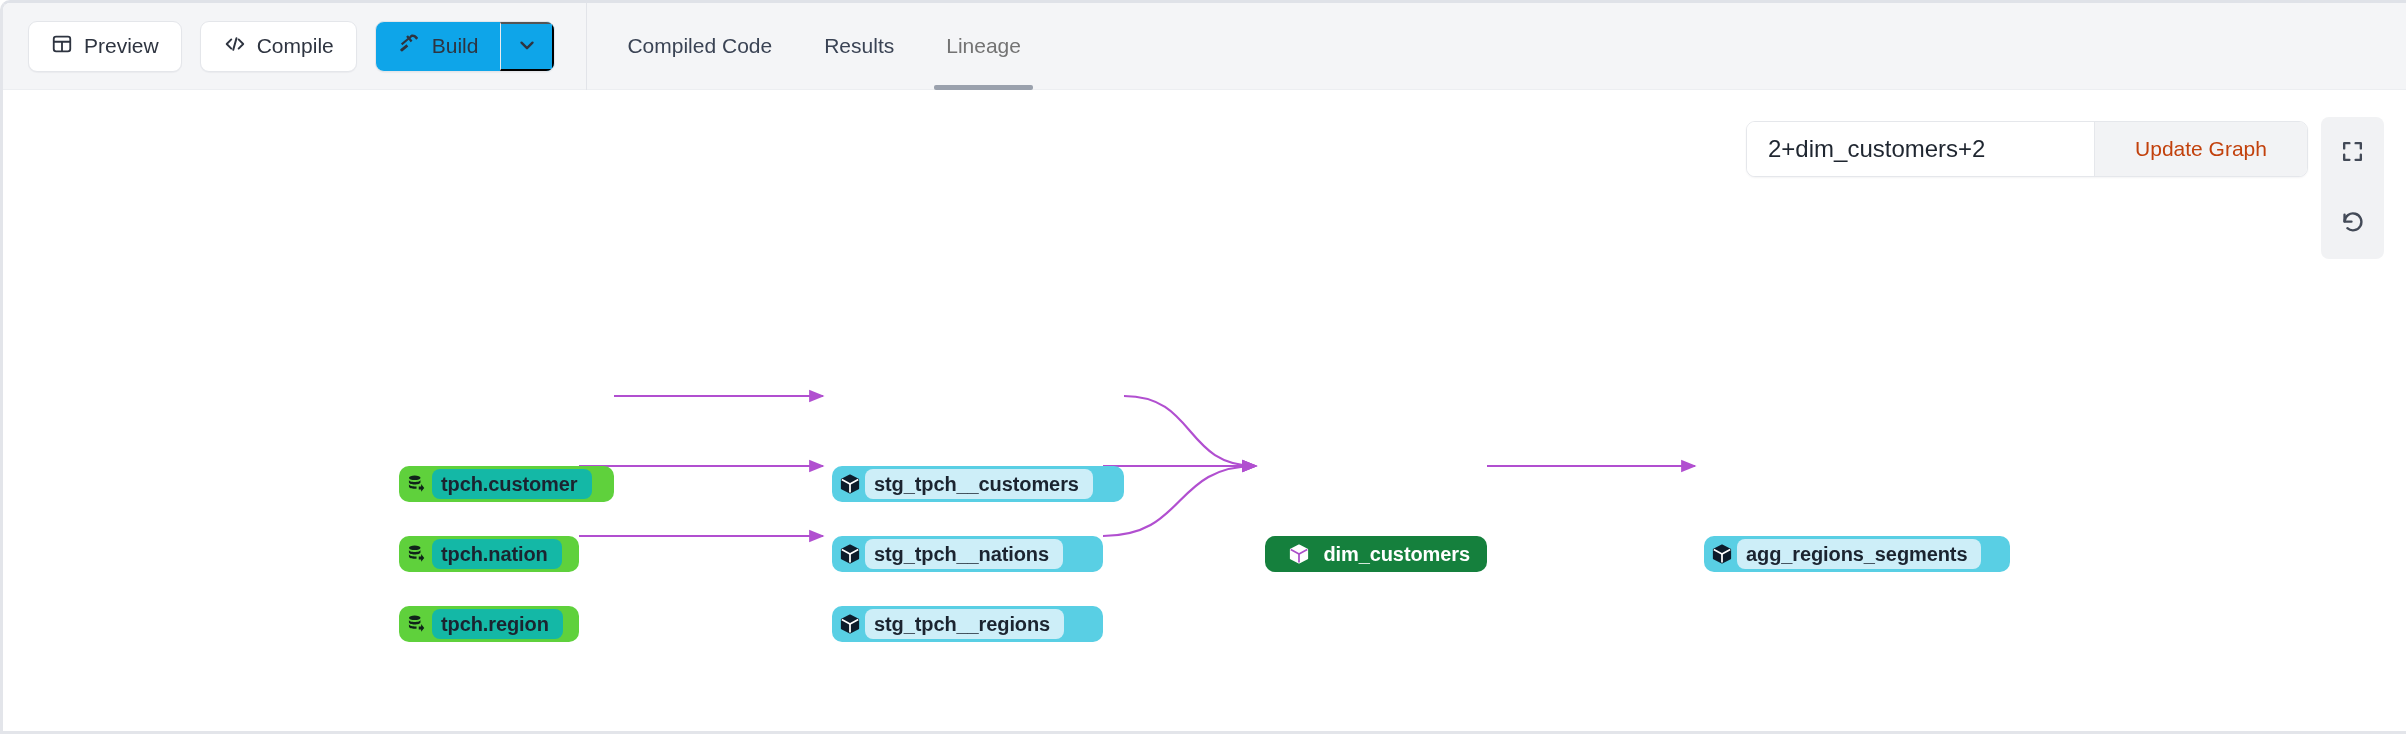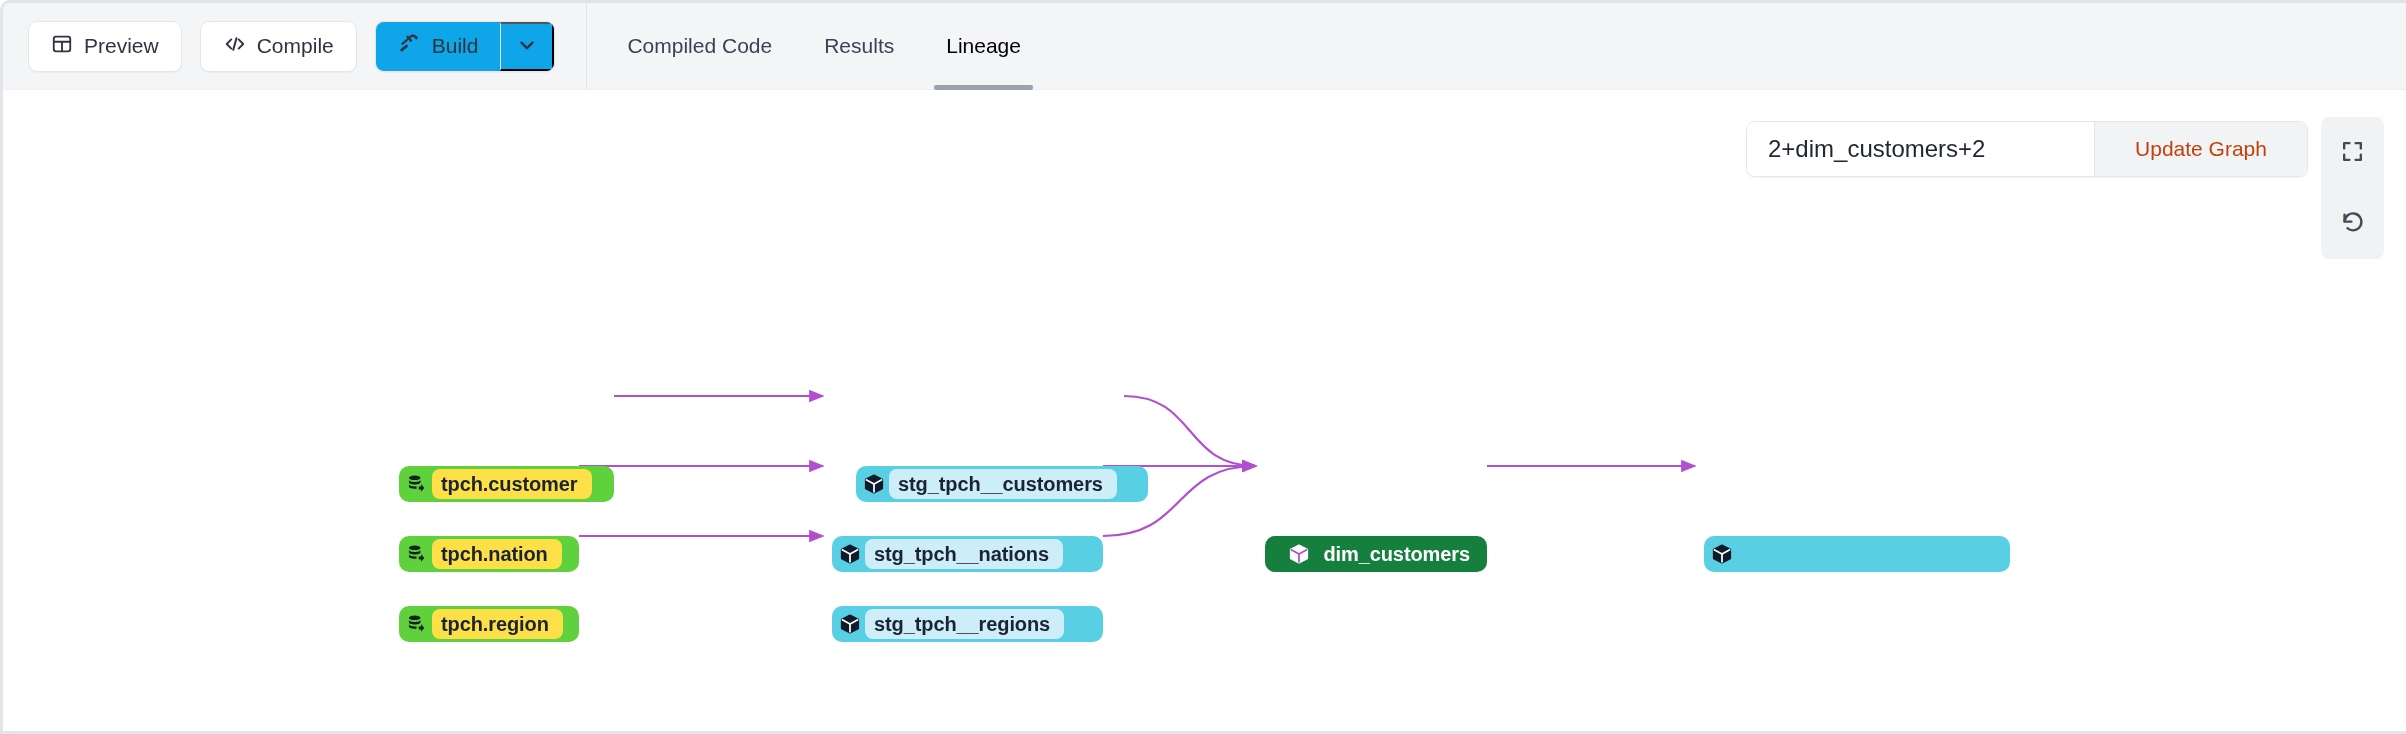--- a/index.html
+++ b/index.html
@@ -115,21 +115,21 @@
     font-family: "Liberation Sans", sans-serif;
   }
   .tab .underline {
     position: absolute;
     left: 14px; right: 14px;
     bottom: 0;
     height: 5px;
     background: transparent;
     border-radius: 2px;
   }
-  .tab.active { color: #000000; }
+  .tab.active { color: #737373; }
   .tab.active .underline { background: #9aa1ad; }
 
   
   #graph-canvas {
     position: absolute;
     left: 0; top: 88px;
     width: 2406px;
     height: 643px;
     background: #ffffff;
     overflow: hidden;
@@ -216,21 +216,21 @@
     display: flex;
     align-items: center;
     height: 30px;
     padding: 0 14px 0 9px;
     border-radius: 8px;
     letter-spacing: -0.1px;
   }
 
   
   .node.source { background: #5fd13c; }
-  .node.source .node-label { background: #fde047; color: #1b2430; }
+  .node.source .node-label { background: #14b8a6; color: #1b2430; }
 
   
   .node.model { background: #59cfe4; }
   .node.model .node-label { background: #cdeef8; color: #1b2430; }
 
   
   .node.selected { background: #15803d; justify-content: flex-end; }
   .node.selected .node-label { background: transparent; color: #ffffff; }
 
   #edges-svg {
@@ -355,21 +355,21 @@
           <span class="node-icon">
             <svg width="22" height="22" viewBox="0 0 24 24" fill="#10231a">
               <ellipse cx="9.5" cy="5.2" rx="6.3" ry="2.5"></ellipse>
               <path d="M3.2 7.3v2.7c0 1.4 2.8 2.5 6.3 2.5s6.3-1.1 6.3-2.5V7.3c0 1.4-2.8 2.5-6.3 2.5S3.2 8.7 3.2 7.3z"></path>
               <path d="M3.2 12.1v2.7c0 1.4 2.8 2.5 6.3 2.5 .7 0 1.4 0 2-.1v-2.6c-.6.1-1.3.1-2 .1-3.5 0-6.3-1.1-6.3-2.6z"></path>
               <path d="M15.1 13.1v2.6h-2.6l4.2 3.4 4.2-3.4h-2.6v-2.6z" transform="rotate(-90 16.9 16.1)"></path>
             </svg>
           </span>
           <span class="node-label">tpch.region</span>
         </div>
-        <div class="node model" style="left: 829px; top: 375px; width: 292px; margin-left: 24px;">
+        <div class="node model" style="left: 829px; top: 375px; width: 292px;">
           <span class="node-icon">
             <svg width="22" height="22" viewBox="0 0 24 24" fill="none" stroke="#0d1b2a" stroke-width="1.9" stroke-linejoin="round">
               <path d="M12 2.6 21 7.2v9.6L12 21.4 3 16.8V7.2z" fill="#0d1b2a"></path>
               <path d="M3 7.2 12 11.9 21 7.2" stroke="#ffffff"></path>
               <path d="M12 11.9v9.5" stroke="#ffffff"></path>
             </svg>
           </span>
           <span class="node-label">stg_tpch__customers</span>
         </div>
         <div class="node model" style="left: 829px; top: 445px; width: 271px;">
@@ -403,20 +403,21 @@
           <span class="node-label">dim_customers</span>
         </div>
         <div class="node model" style="left: 1701px; top: 445px; width: 306px;">
           <span class="node-icon">
             <svg width="22" height="22" viewBox="0 0 24 24" fill="none" stroke="#0d1b2a" stroke-width="1.9" stroke-linejoin="round">
               <path d="M12 2.6 21 7.2v9.6L12 21.4 3 16.8V7.2z" fill="#0d1b2a"></path>
               <path d="M3 7.2 12 11.9 21 7.2" stroke="#ffffff"></path>
               <path d="M12 11.9v9.5" stroke="#ffffff"></path>
             </svg>
           </span>
+          <span class="node-label">agg_regions_segments</span>
         </div>
       </div>
 
     <div id="graph-controls">
       <input id="lineage-select-input" type="text" value="2+dim_customers+2" style="">
       <button id="update-graph-btn">Update Graph</button>
     </div>
 
     <div id="canvas-toolbar">
       <button class="ctool">

